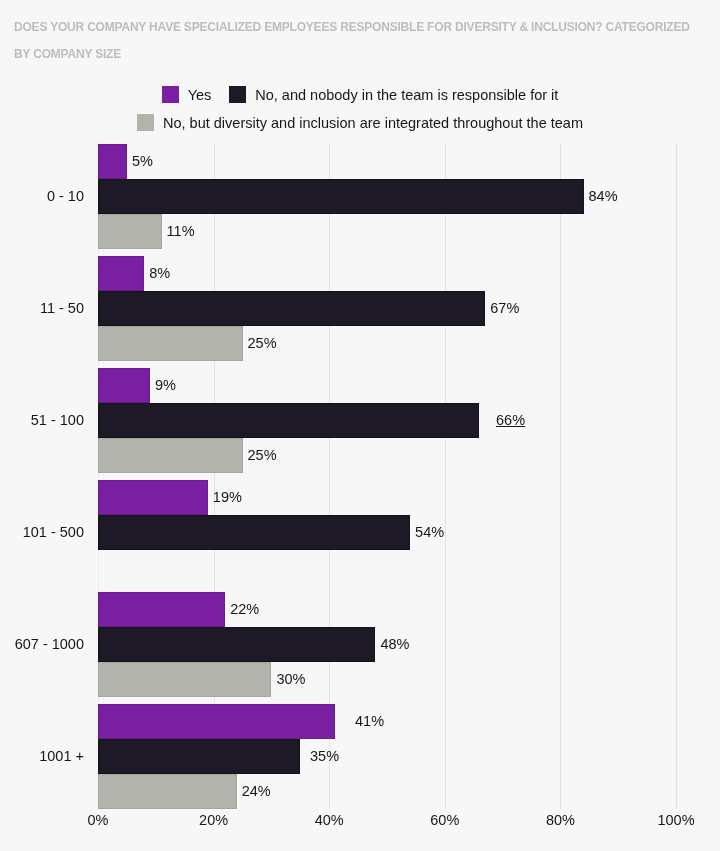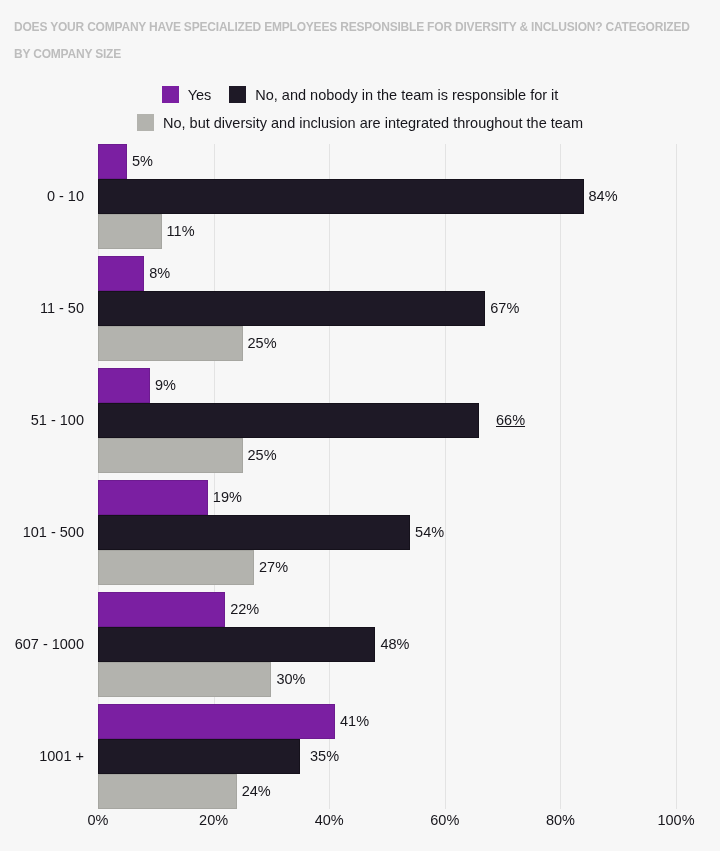--- a/index.html
+++ b/index.html
@@ -228,45 +228,41 @@
       <div class="group">
         <div class="cat-label">101 - 500</div>
         <div class="bar-row">
           <div class="bar s0" style="width: 109.82px;"></div>
           <div class="bar-value" style="left: 109.82px;">19%</div>
         </div>
         <div class="bar-row">
           <div class="bar s1" style="width: 312.12px;"></div>
           <div class="bar-value" style="left: 312.12px;">54%</div>
         </div>
-        <div class="bar-row">
-          <div class="bar s2" style="width: 156.06px;"></div>
-          <div class="bar-value" style="left: 156.06px;">27%</div>
-        </div>
       </div>
       <div class="group">
         <div class="cat-label">607 - 1000</div>
         <div class="bar-row">
           <div class="bar s0" style="width: 127.16px;"></div>
           <div class="bar-value" style="left: 127.16px;">22%</div>
         </div>
         <div class="bar-row">
           <div class="bar s1" style="width: 277.44px;"></div>
           <div class="bar-value" style="left: 277.44px;">48%</div>
         </div>
         <div class="bar-row">
           <div class="bar s2" style="width: 173.4px;"></div>
           <div class="bar-value" style="left: 173.4px;">30%</div>
         </div>
       </div>
       <div class="group">
         <div class="cat-label">1001 +</div>
         <div class="bar-row">
           <div class="bar s0" style="width: 236.98px;"></div>
-          <div class="bar-value" style="left: 237px;">41%</div>
+          <div class="bar-value" style="left: 252px;">41%</div>
         </div>
         <div class="bar-row">
           <div class="bar s1" style="width: 202.3px;"></div>
           <div class="bar-value" style="left: 207px;">35%</div>
         </div>
         <div class="bar-row">
           <div class="bar s2" style="width: 138.72px;"></div>
           <div class="bar-value" style="left: 138.72px;">24%</div>
         </div>
       </div>

